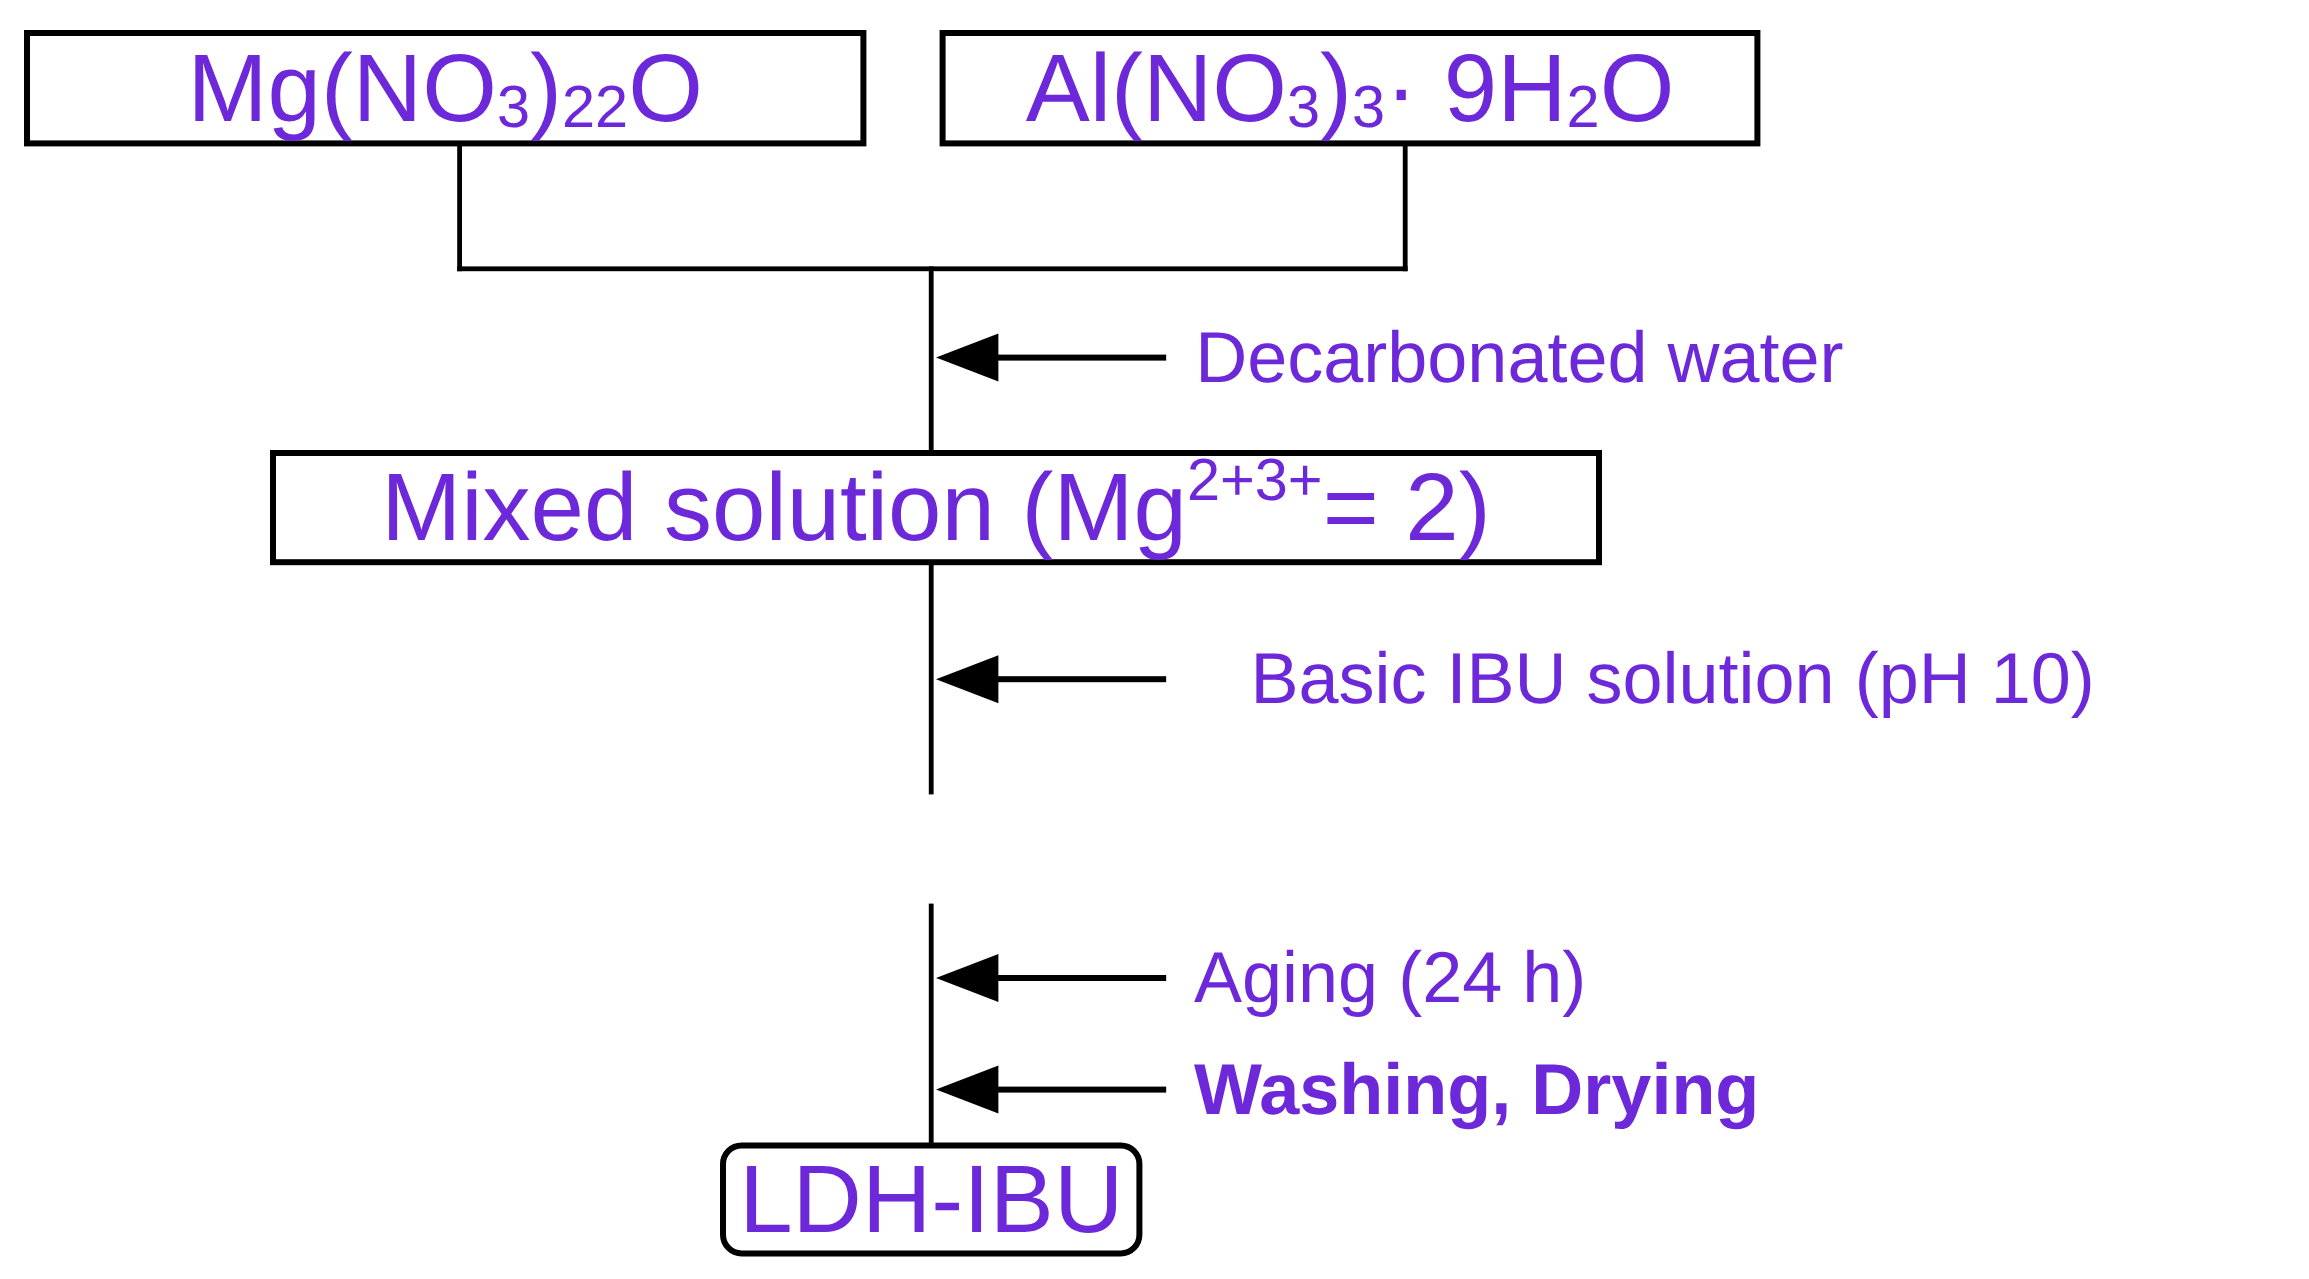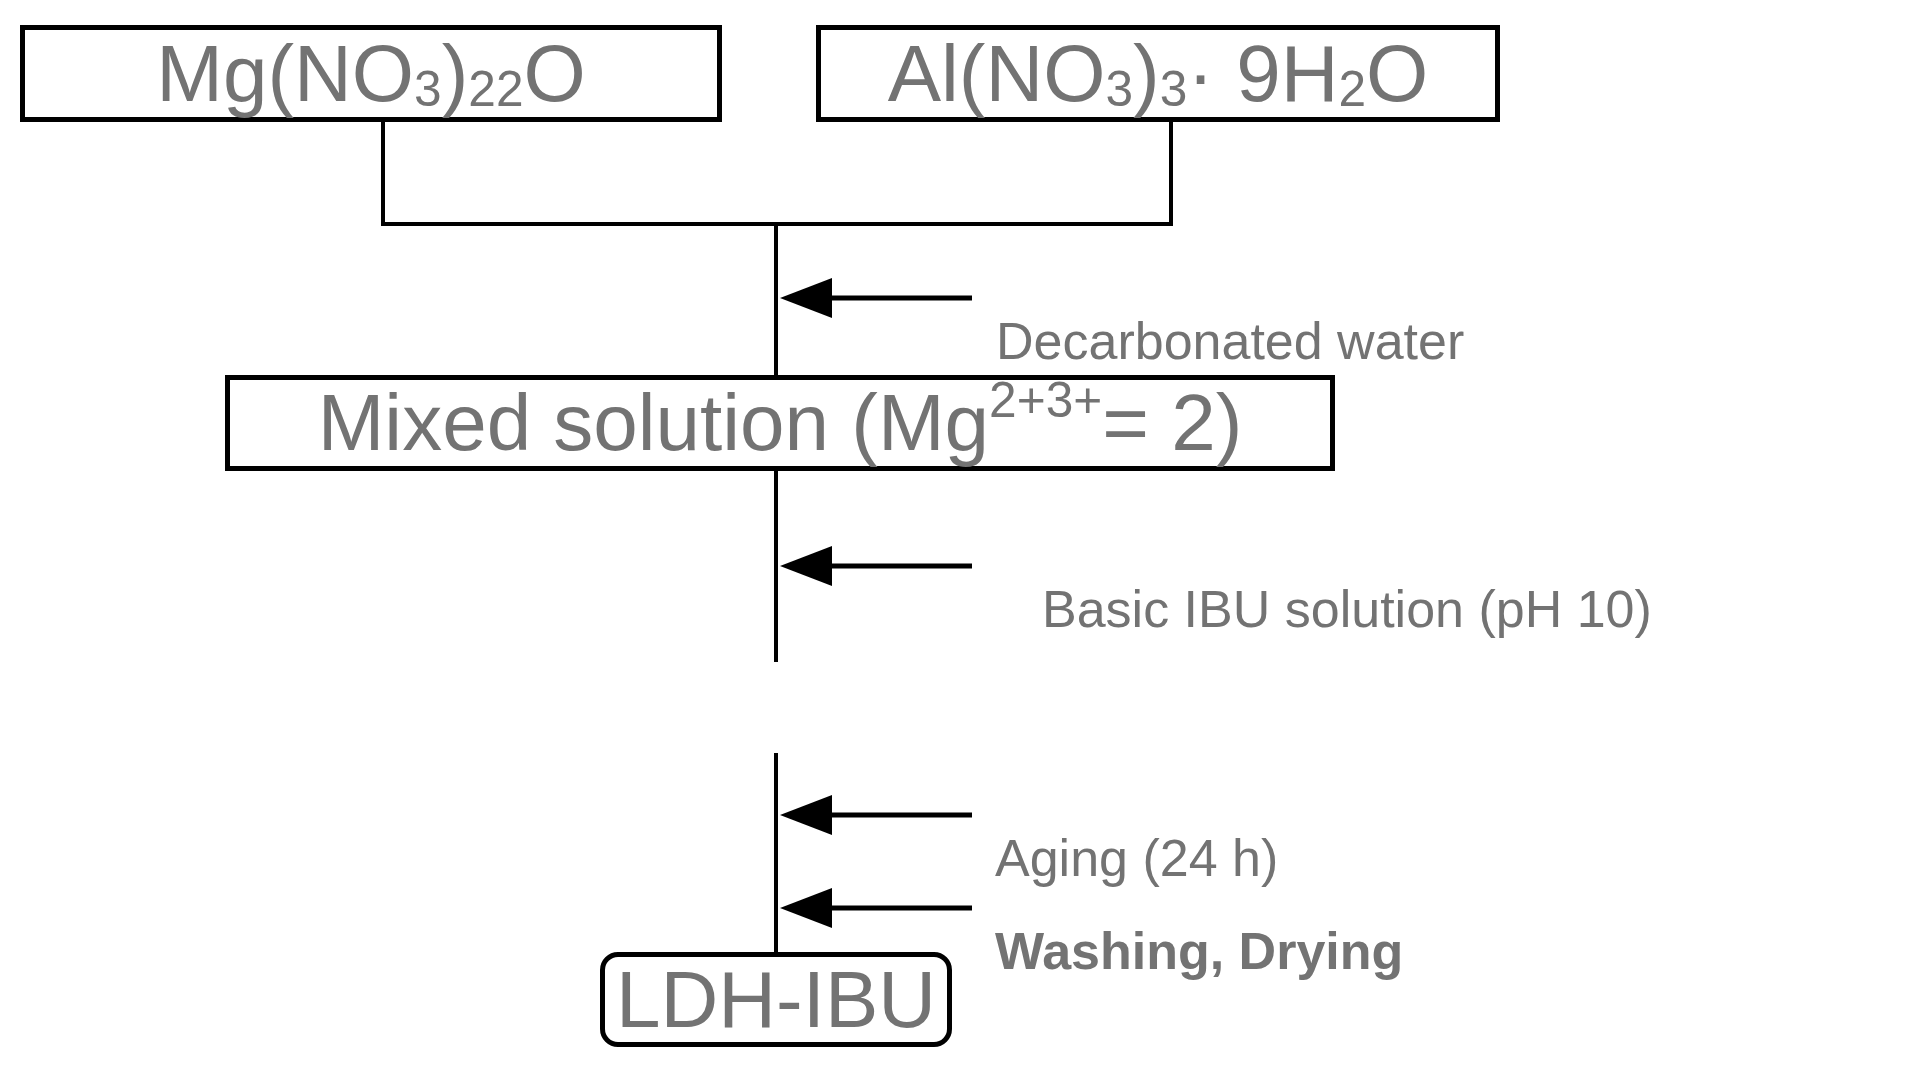--- a/index.html
+++ b/index.html
@@ -6,21 +6,21 @@
     margin: 0;
     padding: 0;
     background: #ffffff;
   }
   #canvas {
     position: relative;
     width: 1924px;
     height: 1066px;
     background: #ffffff;
     font-family: "Liberation Sans", sans-serif;
-    color: #737373;
+    color: #6d28d9;
     overflow: hidden;
   }
   .box {
     position: absolute;
     box-sizing: border-box;
     border: 5px solid #000000;
     background: #ffffff;
     display: flex;
     align-items: center;
     justify-content: center;
@@ -42,29 +42,28 @@
     position: absolute;
     background: #000000;
   }
   .arrow {
     position: absolute;
     width: 192px;
     height: 44px;
   }
   .input-label {
     position: absolute;
-    font-size: 52px;
+    font-size: 60px;
     line-height: 1;
     white-space: nowrap;
     transform: translateY(-50%);
-    margin-top: 43px;
   }
   
   #box-mg     { left: 20px;  top: 25px;  width: 702px;  height: 97px; }
-  #box-al     { left: 816px; top: 25px;  width: 684px;  height: 97px; }
+  #box-al     { left: 783px; top: 25px;  width: 684px;  height: 97px; }
   #box-mixed  { left: 225px; top: 375px; width: 1110px; height: 96px; }
   #box-copre  { left: 480px; top: 659px; width: 592px;  height: 97px; }
   #box-ldh    { left: 600px; top: 952px; width: 352px;  height: 95px; border-radius: 18px; }
   
   #line-mg-drop   { left: 381px;  top: 120px; width: 4px;   height: 106px; }
   #line-al-drop   { left: 1169px; top: 120px; width: 4px;   height: 106px; }
   #line-merge     { left: 381px;  top: 222px; width: 792px; height: 4px; }
   #line-axis-1    { left: 774px;  top: 222px; width: 4px;   height: 156px; }
   #line-axis-2    { left: 774px;  top: 469px; width: 4px;   height: 193px; }
   #line-axis-3    { left: 774px;  top: 753px; width: 4px;   height: 202px; }

